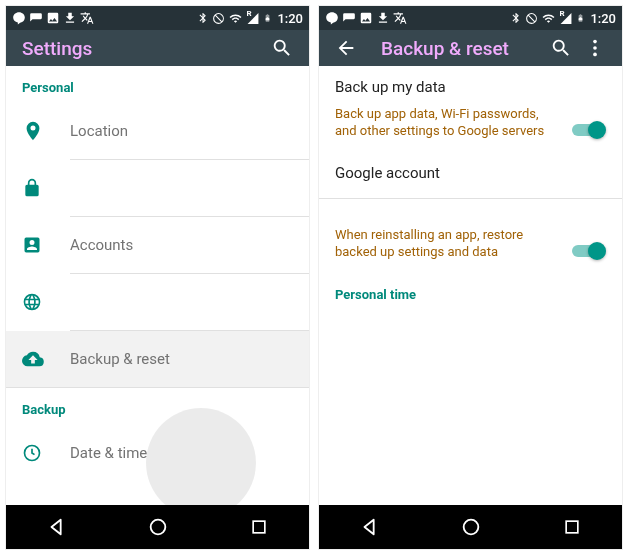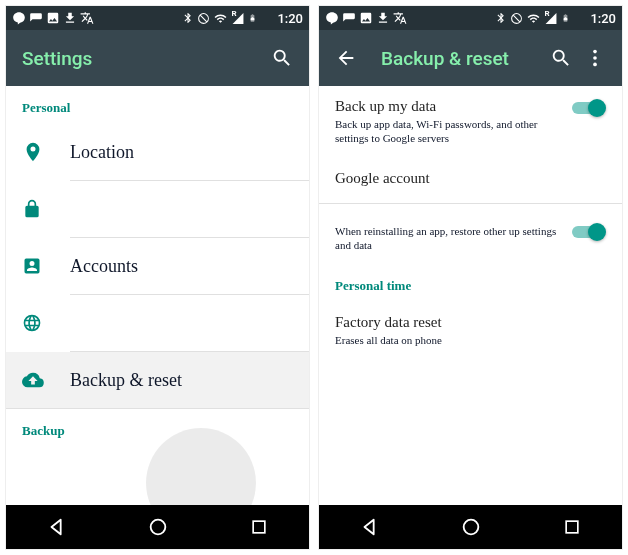--- a/index.html
+++ b/index.html
@@ -24,56 +24,56 @@
       height: 24px;
       background: #263238;
       color: #fff;
       display: flex;
       align-items: center;
       padding: 0 6px;
       font-size: 12px;
     }
     .status-left { display: flex; gap: 3px; align-items: center; }
     .status-right { margin-left: auto; display: flex; gap: 3px; align-items: center; }
-    .status-right .time { font-size: 13px; margin-left: 17px; font-weight: 500; }
+    .status-right .time { font-size: 13px; margin-left: 2px; font-weight: 500; }
     .sicon { display: inline-flex; }
     .app-bar {
-      height: 56px;
+      height: 36px;
       background: #37474f;
-      color: #86efac;
+      color: #f0abfc;
       display: flex;
       align-items: center;
       padding: 0 16px;
     }
     .app-bar .back { margin-right: 24px; display: flex; cursor: pointer; }
     .app-bar .title { font-size: 19px; font-weight: 500; flex: 1; }
     .app-bar .action { margin-left: 12px; display: flex; cursor: pointer; }
-    .content { flex: 1; overflow: hidden; background: #fff; position: relative; font-family: Liberation Serif, serif; }
+    .content { flex: 1; overflow: hidden; background: #fff; position: relative; }
     .section-header {
       color: #00897b;
       font-weight: 700;
       font-size: 13px;
       padding: 14px 16px 8px 16px;
     }
     .list-item {
       display: flex;
       align-items: center;
       padding: 14px 16px;
       min-height: 56px;
       cursor: pointer;
     }
     .list-item .li-icon {
       width: 48px;
       color: #00897b;
       display: flex;
       align-items: center;
     }
     .list-item .li-text {
-      color: #0f172a;
-      font-size: 18px;
+      color: #737373;
+      font-size: 15px;
       flex: 1;
     }
     .divider {
       height: 1px;
       background: #e0e0e0;
       margin-left: 64px;
     }
     .list-item.selected {
       background: #f2f2f2;
     }
@@ -84,26 +84,26 @@
       border-radius: 50%;
       background: rgba(0,0,0,0.08);
       left: 140px;
       top: 342px;
       pointer-events: none;
     }
     .full-divider { height: 1px; background: #e0e0e0; }
     .pref-item {
       padding: 12px 16px;
       display: flex;
-      align-items: flex-start;
+      align-items: flex-end;
       cursor: pointer;
     }
     .pref-text { flex: 1; padding-right: 8px; }
     .pref-title { font-size: 15px; color: #222; }
-    .pref-summary { font-size: 11px; color: #0f172a; margin-top: 2px; line-height: 1.3; }
+    .pref-summary { font-size: 13px; color: #a16207; margin-top: 10px; line-height: 1.3; }
     .switch {
       width: 36px;
       height: 20px;
       position: relative;
       flex-shrink: 0;
     }
     .switch-track {
       position: absolute;
       width: 30px;
       height: 12px;
@@ -251,20 +251,29 @@
             <path d="M19.35 10.04A7.49 7.49 0 0012 4a7.5 7.5 0 00-6.65 4.04A6 6 0 006 20h13a5 5 0 00.35-9.96zM14 13v4h-4v-4H7l5-5 5 5h-3z"></path>
           </svg>
         </span>
       <span class="li-text">Backup &amp; reset</span>
     </div>
     <div class="ripple"></div>
     <div class="full-divider"></div>
 
     <div class="section-header">Backup</div>
 
+    <div class="list-item">
+      <span class="li-icon">
+          <svg width="20" height="20" viewBox="0 0 24 24" fill="none" stroke="currentColor" stroke-width="2">
+            <circle cx="12" cy="12" r="9"></circle>
+            <path d="M12 7v5l3 2"></path>
+          </svg>
+        </span>
+      <span class="li-text">Date &amp; time</span>
+    </div>
   </div>
 
   <div class="nav-bar">
     <span class="nav-btn">
         <svg width="22" height="22" viewBox="0 0 24 24" fill="none" stroke="#fff" stroke-width="2">
           <path d="M16 4L6 12l10 8z" stroke-linejoin="round"></path>
         </svg>
       </span>
     <span class="nav-btn">
         <svg width="22" height="22" viewBox="0 0 24 24" fill="none" stroke="#fff" stroke-width="2">
@@ -377,36 +386,30 @@
     <div class="pref-item">
       <div class="pref-text">
         <div class="pref-title">Google account</div>
       </div>
     </div>
     <div class="full-divider" style="margin-top:4px"></div>
     <div style="height:6px"></div>
 
     <div class="pref-item">
       <div class="pref-text">
-        <div class="pref-summary">When reinstalling an app, restore other up settings and data</div>
+        <div class="pref-summary">When reinstalling an app, restore backed up settings and data</div>
       </div>
       <div class="switch">
         <div class="switch-track"></div>
           <div class="switch-thumb"></div>
       </div>
     </div>
 
     <div class="section-header">Personal time</div>
 
-    <div class="pref-item">
-      <div class="pref-text">
-        <div class="pref-title">Factory data reset</div>
-        <div class="pref-summary">Erases all data on phone</div>
-      </div>
-    </div>
   </div>
 
   <div class="nav-bar">
     <span class="nav-btn">
         <svg width="22" height="22" viewBox="0 0 24 24" fill="none" stroke="#fff" stroke-width="2">
           <path d="M16 4L6 12l10 8z" stroke-linejoin="round"></path>
         </svg>
       </span>
     <span class="nav-btn">
         <svg width="22" height="22" viewBox="0 0 24 24" fill="none" stroke="#fff" stroke-width="2">

